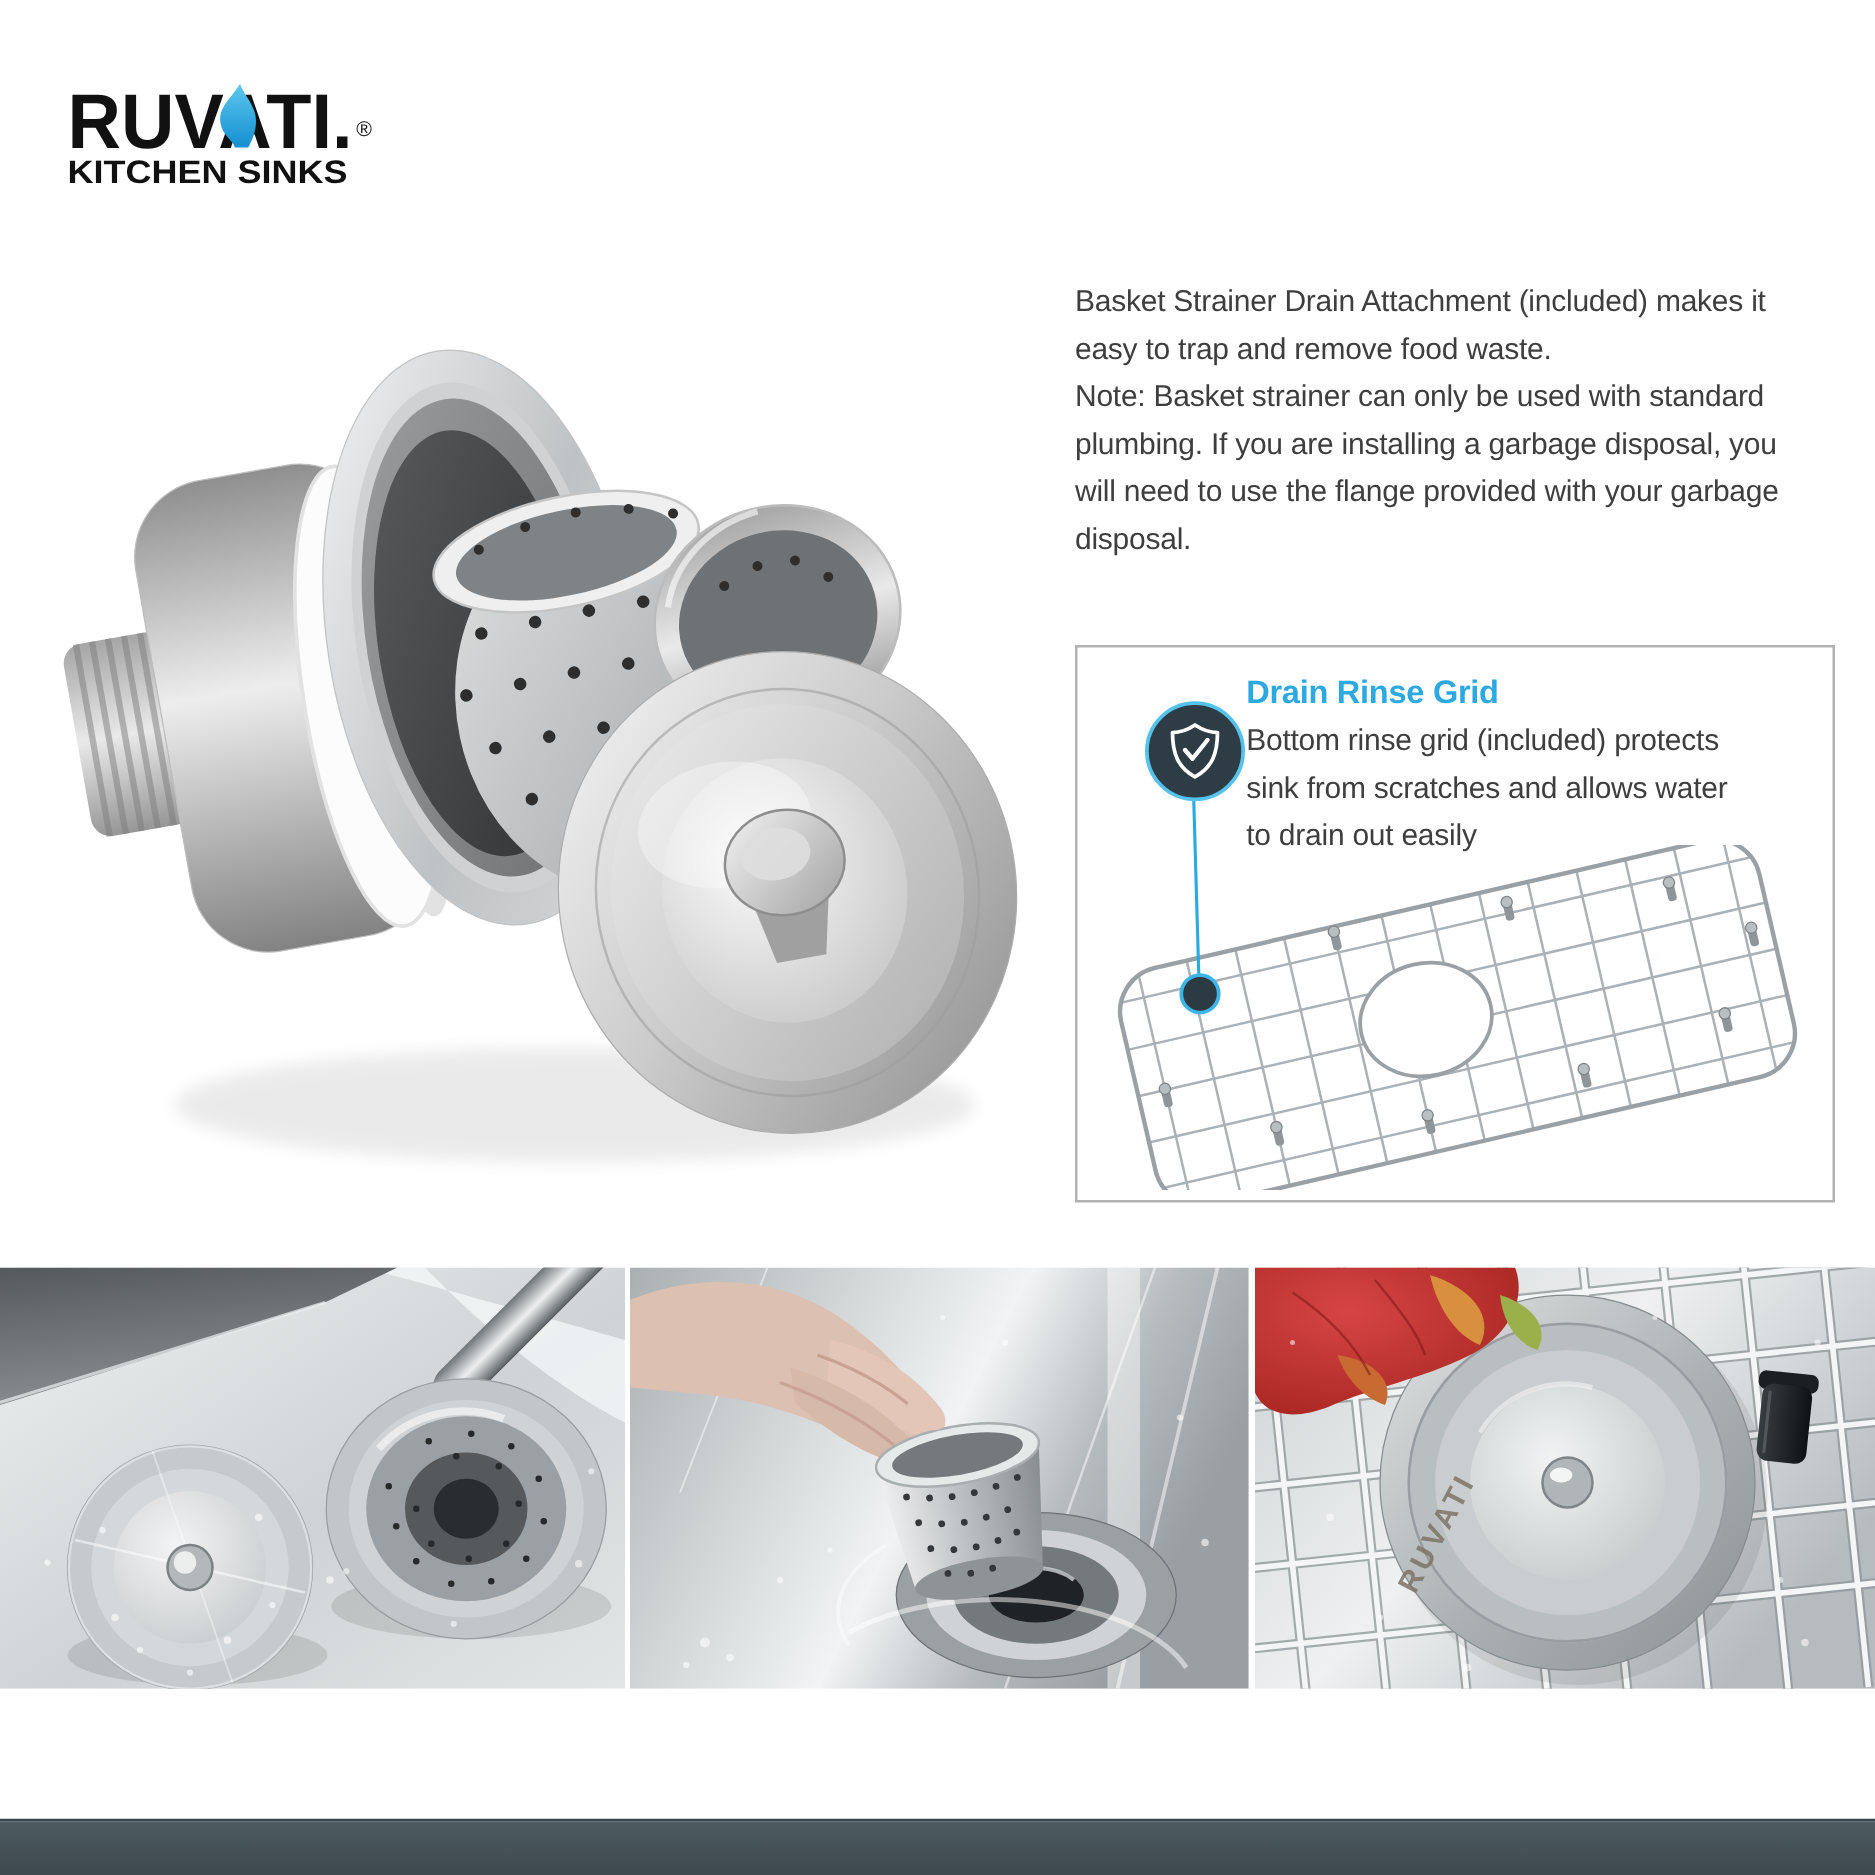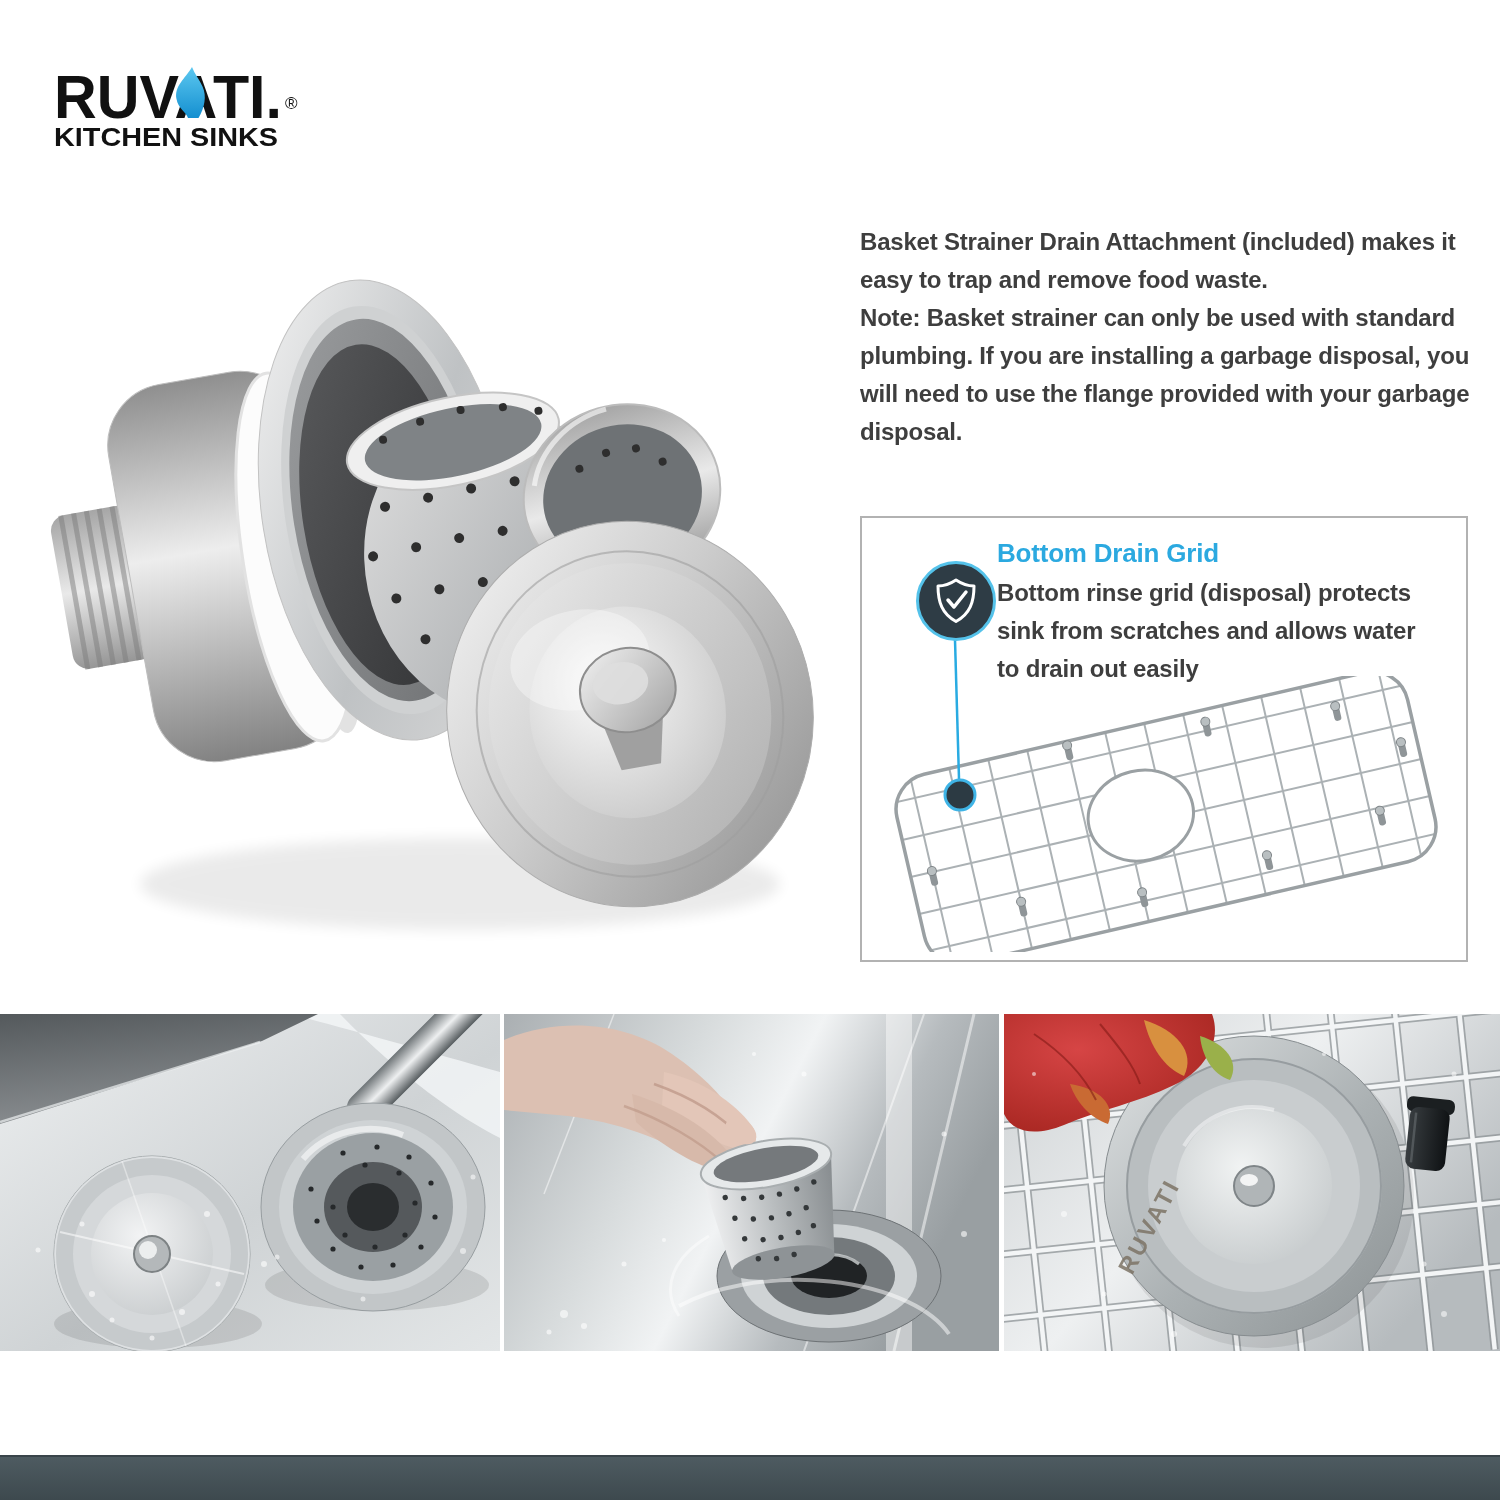--- a/index.html
+++ b/index.html
@@ -1,19 +1,19 @@
 <!DOCTYPE html>
 <html><head>
 <meta charset="utf-8">
 <style>
   html,body{margin:0;padding:0;background:#ffffff;}
   .page{position:relative;width:1500px;height:1500px;background:#ffffff;overflow:hidden;
         font-family:"Liberation Sans",sans-serif;}
   .abs{position:absolute;}
-  h2,h3,p{margin:0;font-weight:bold;}
+  h2,h3,p{margin:0;}
   .heading{font-size:27px;font-weight:bold;color:#2BA9E0;letter-spacing:-0.2px;}
   .bodytext{font-size:24px;line-height:38px;color:#3E3E3E;white-space:pre-line;letter-spacing:-0.2px;}
   .sec-basket{left:860px;top:214px;width:616px;}
   .sec-basket .bodytext{margin-top:9px;}
   .info-box{left:860px;top:516px;width:608px;height:446px;border:2px solid #B2B2B2;box-sizing:border-box;}
   .box-heading{position:absolute;left:135px;top:20px;font-size:26px;}
   .box-body{position:absolute;left:135px;top:56px;width:450px;}
   .grid-illu{position:absolute;left:8px;top:158px;}
   .connector{position:absolute;left:0;top:0;pointer-events:none;}
   .shield-badge{position:absolute;left:51px;top:40px;}
@@ -235,22 +235,22 @@
       <line x1="93" y1="122" x2="97" y2="261" stroke="#29ABE2" stroke-width="2.5"></line>
       <circle cx="98" cy="277" r="15" fill="#2C3A43" stroke="#3FB4E6" stroke-width="3"></circle>
     </svg>
 
     <svg class="shield-badge" width="86" height="86" viewBox="0 0 86 86">
       <circle cx="43" cy="43" r="38.5" fill="#2E3C45" stroke="#54C2EA" stroke-width="3"></circle>
       <path d="M43 22 C 49 26 56 28 61 28 C 61 44 57 56 43 63.5 C 29 56 25 44 25 28 C 30 28 37 26 43 22 Z" fill="none" stroke="#ffffff" stroke-width="3" stroke-linejoin="round"></path>
       <path d="M35 42 L41 49 L53 34" fill="none" stroke="#ffffff" stroke-width="3.5" stroke-linecap="round" stroke-linejoin="round"></path>
     </svg>
 
-    <h3 class="heading box-heading">Bottom Drain Grid</h3>
-    <p class="bodytext box-body">Bottom rinse grid (disposal) protects
+    <h3 class="heading box-heading">Drain Rinse Grid</h3>
+    <p class="bodytext box-body">Bottom rinse grid (included) protects
 sink from scratches and allows water
 to drain out easily</p>
   </section>
 
   <svg class="abs photo" style="left:0" width="500" height="337" viewBox="0 0 500 337">
     <defs>
       <linearGradient id="p1bg" x1="0" y1="0" x2="1" y2="1">
         <stop offset="0" stop-color="#eef0f1"></stop>
           <stop offset="0.55" stop-color="#cfd3d5"></stop>
           <stop offset="1" stop-color="#e3e6e7"></stop>

